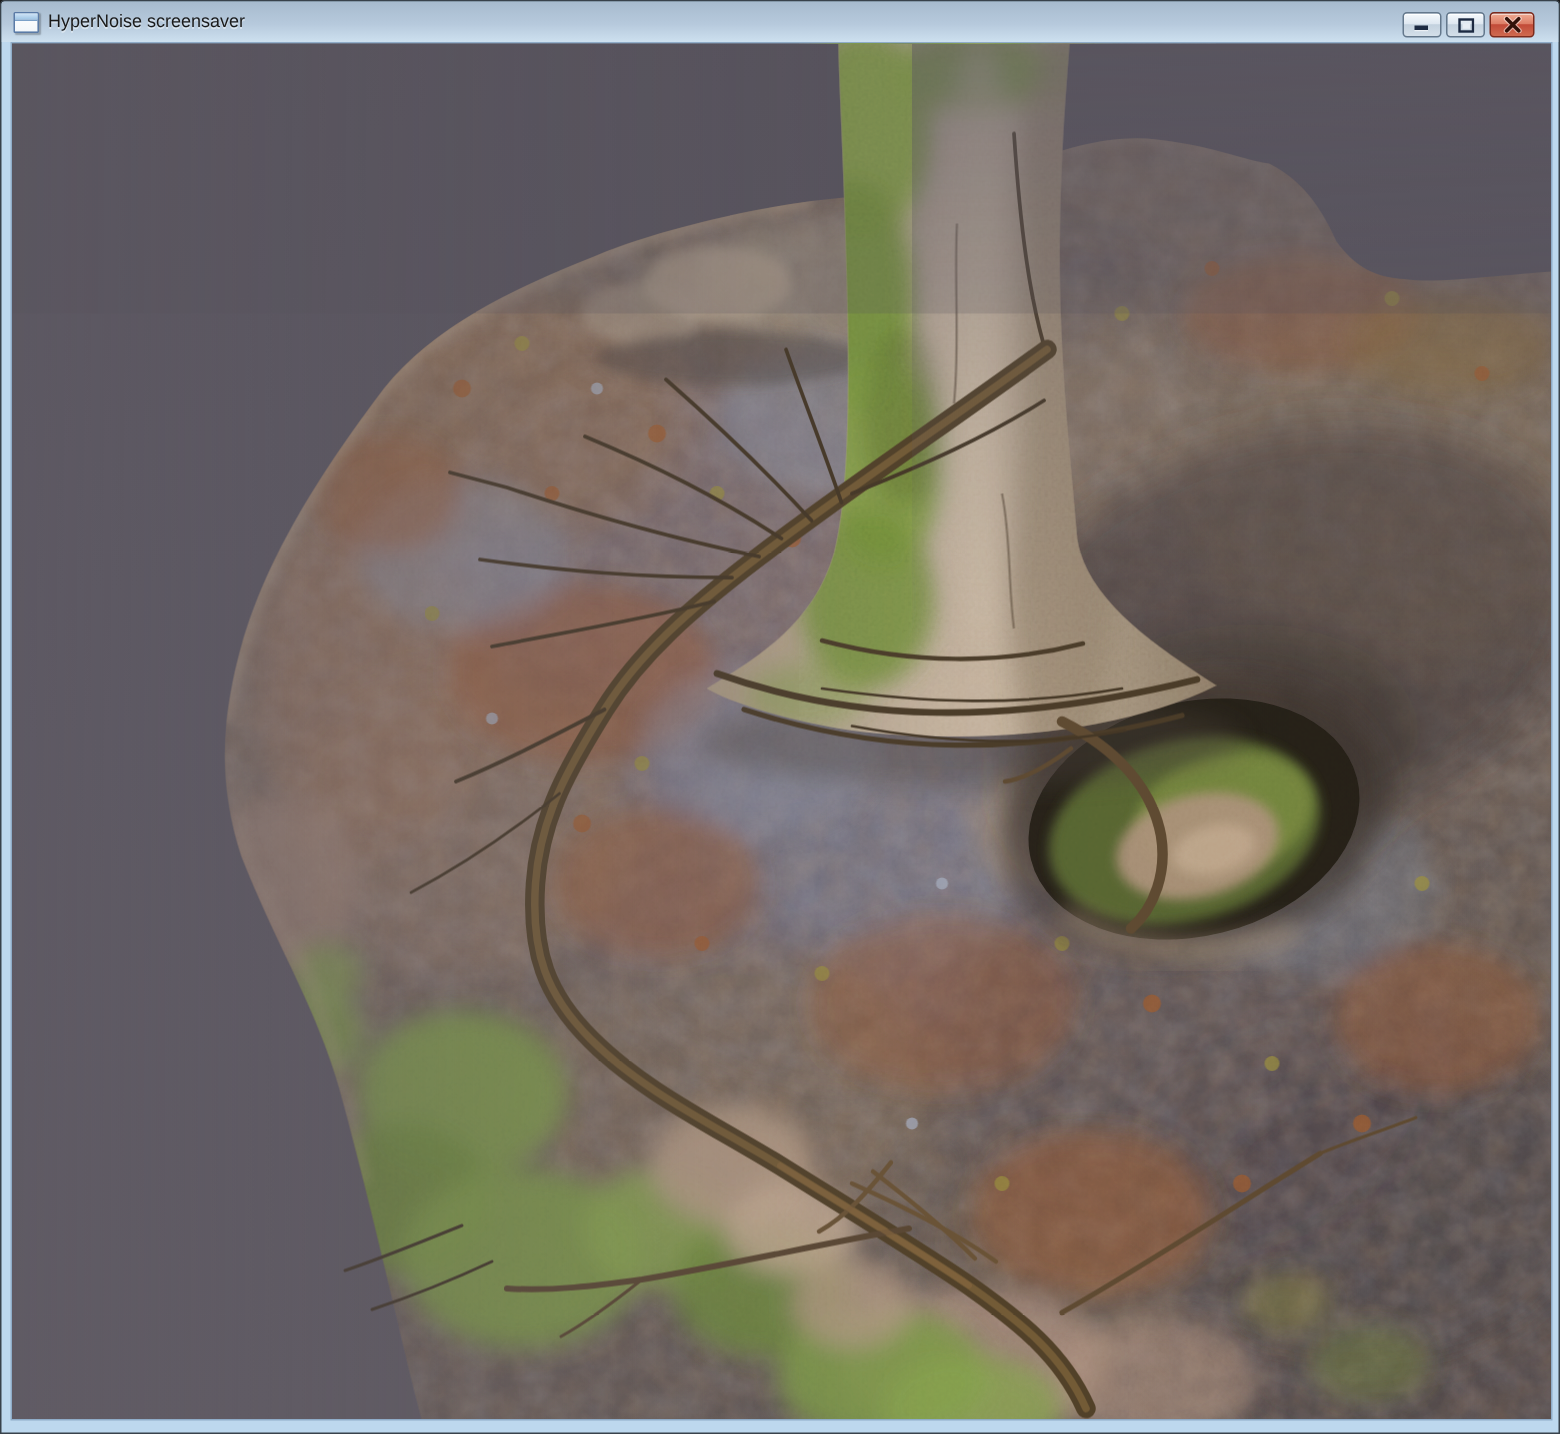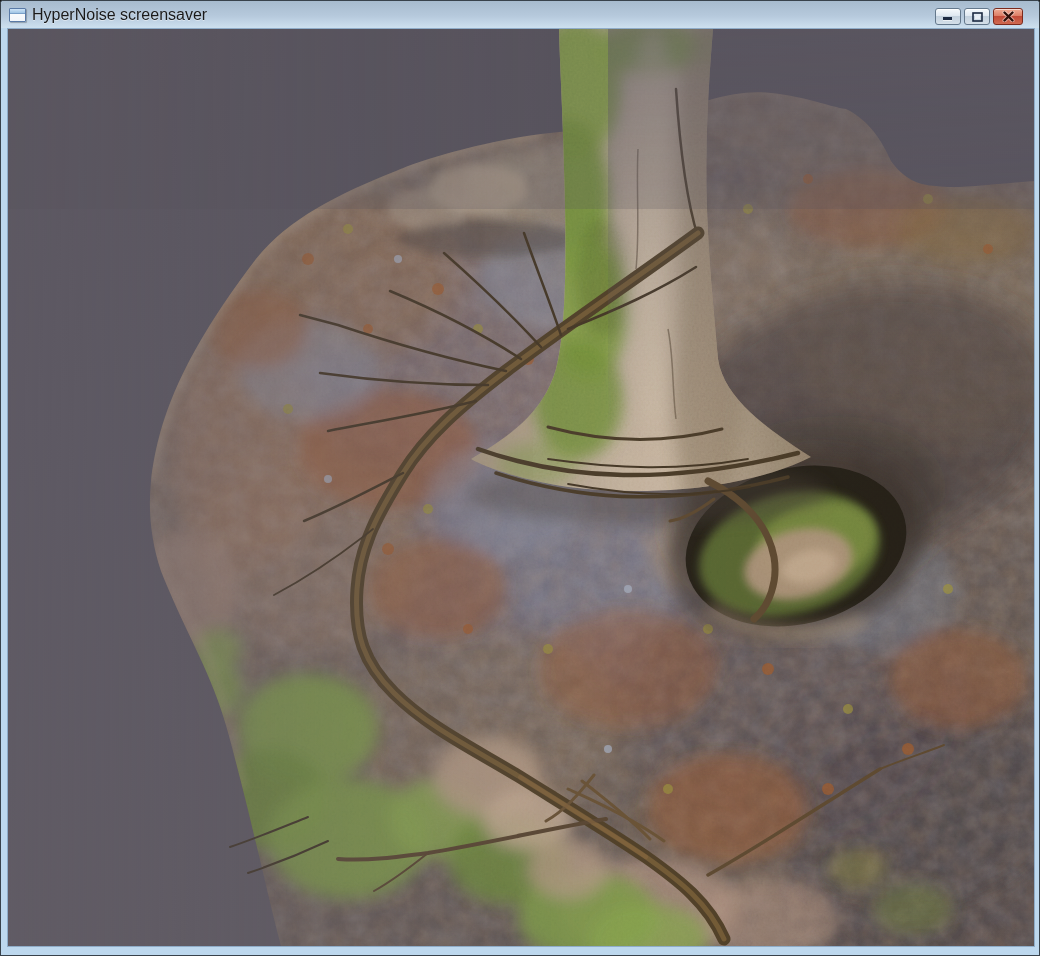--- a/index.html
+++ b/index.html
@@ -25,21 +25,21 @@
     border-radius:1px;
     position:relative;
     box-shadow:1px 1px 1px rgba(0,0,0,.25);
   }
   .app-icon::before{
     content:"";position:absolute;left:0;right:0;top:0;height:4px;
     background:linear-gradient(#cfe4f7,#9ec4e4);
     border-bottom:1px solid #7aa0c8;
   }
   .title-text{
-    font-size:16px;color:#1a1a1a;line-height:27px;
+    font-size:12px;color:#1a1a1a;line-height:27px;
     text-shadow:0 1px 0 rgba(255,255,255,.45);
     white-space:nowrap;
   }
   .controls{position:absolute;top:7px;right:16px;display:flex;gap:3px;}
   .wbtn{
     width:26px;height:17px;border-radius:3px;
     border:1px solid #64788c;
     background:linear-gradient(#f5f9fc 0%,#dfe8f1 45%,#c3d1de 50%,#d4dfe9 100%);
     box-shadow:inset 0 1px 0 rgba(255,255,255,.9);
     display:flex;align-items:center;justify-content:center;

